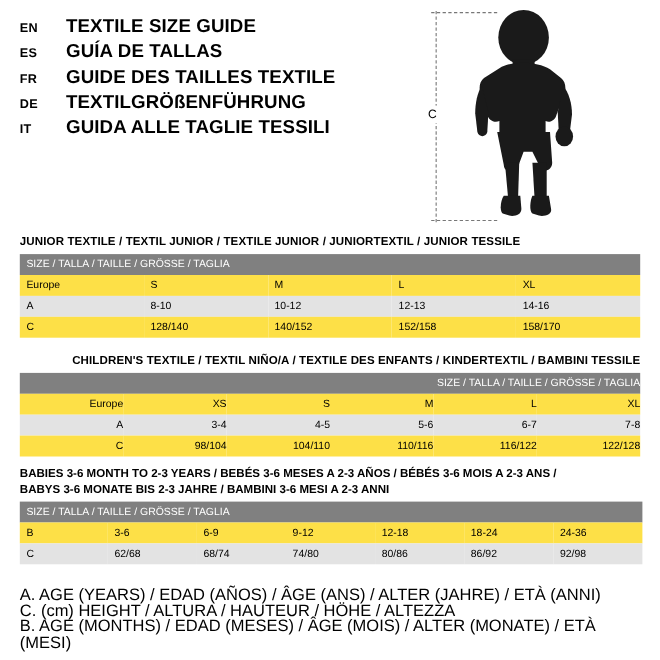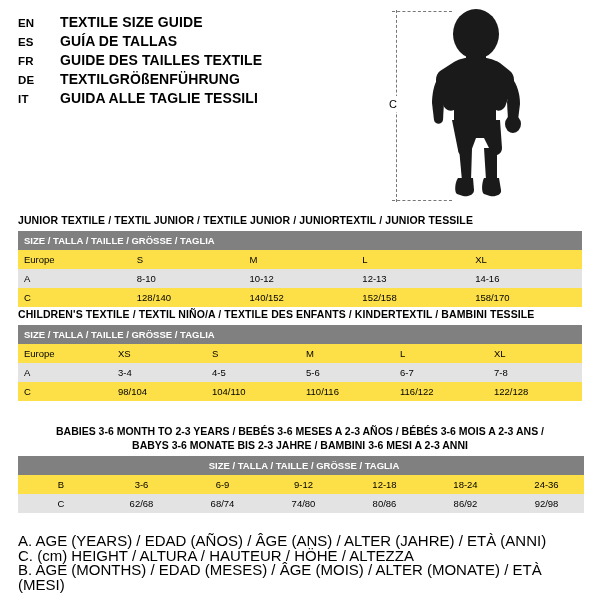--- a/index.html
+++ b/index.html
@@ -35,21 +35,21 @@
     align-items: baseline;
     margin-bottom: 3px;
   }
   .lang-code {
     width: 42px;
     font-size: 11.5px;
     font-weight: bold;
     letter-spacing: 0.2px;
   }
   .lang-title {
-    font-size: 14px;
+    font-size: 17px;
     font-weight: bold;
     letter-spacing: 0.1px;
   }
 
   
   .figure-area {
     position: absolute;
     right: 28px;
     top: 8px;
     width: 180px;
@@ -118,21 +118,21 @@
   }
   table.size-table td {
     font-size: 9.5px;
     padding: 4px 0 4px 6px;
     vertical-align: middle;
   }
   tr.header-row td {
     background: #808080;
     color: #ffffff;
     font-size: 9.5px;
-    font-weight: bold;
+    font-weight: normal;
     padding: 4px 0 4px 6px;
     margin-left: 35px;
   }
   tr.shaded td {
     background: #e3e3e3;
   }
   tr.plain td {
     background: #fde047;
   }
 
@@ -245,21 +245,21 @@
           <td>C</td>
           <td>128/140</td>
           <td>140/152</td>
           <td>152/158</td>
           <td>158/170</td>
         </tr>
       </tbody>
     </table>
   </div>
 
-  <div class="section" style="top:308px;">
+  <div class="section" style="top:322px;text-align:right;">
     <div class="section-title">CHILDREN'S TEXTILE / TEXTIL NIÑO/A / TEXTILE DES ENFANTS / KINDERTEXTIL / BAMBINI TESSILE</div>
     <table class="size-table">
       <colgroup>
         <col style="width:94px;">
           <col style="width:94px;">
           <col style="width:94px;">
           <col style="width:94px;">
           <col style="width:94px;">
           <col style="width:94px;">
       </colgroup>
@@ -288,21 +288,21 @@
           <td>98/104</td>
           <td>104/110</td>
           <td>110/116</td>
           <td>116/122</td>
           <td>122/128</td>
         </tr>
       </tbody>
     </table>
   </div>
 
-  <div class="section" style="top:424px;text-align:center;">
+  <div class="section" style="top:424px;">
     <div class="section-title-two">
       <div>BABIES 3-6 MONTH TO 2-3 YEARS / BEBÉS 3-6 MESES A 2-3 AÑOS / BÉBÉS 3-6 MOIS A 2-3 ANS /</div>
       <div>BABYS 3-6 MONATE BIS 2-3 JAHRE / BAMBINI 3-6 MESI A 2-3 ANNI</div>
     </div>
     <table class="size-table">
       <colgroup>
         <col style="width:80px;">
           <col style="width:81px;">
           <col style="width:81px;">
           <col style="width:81px;">

